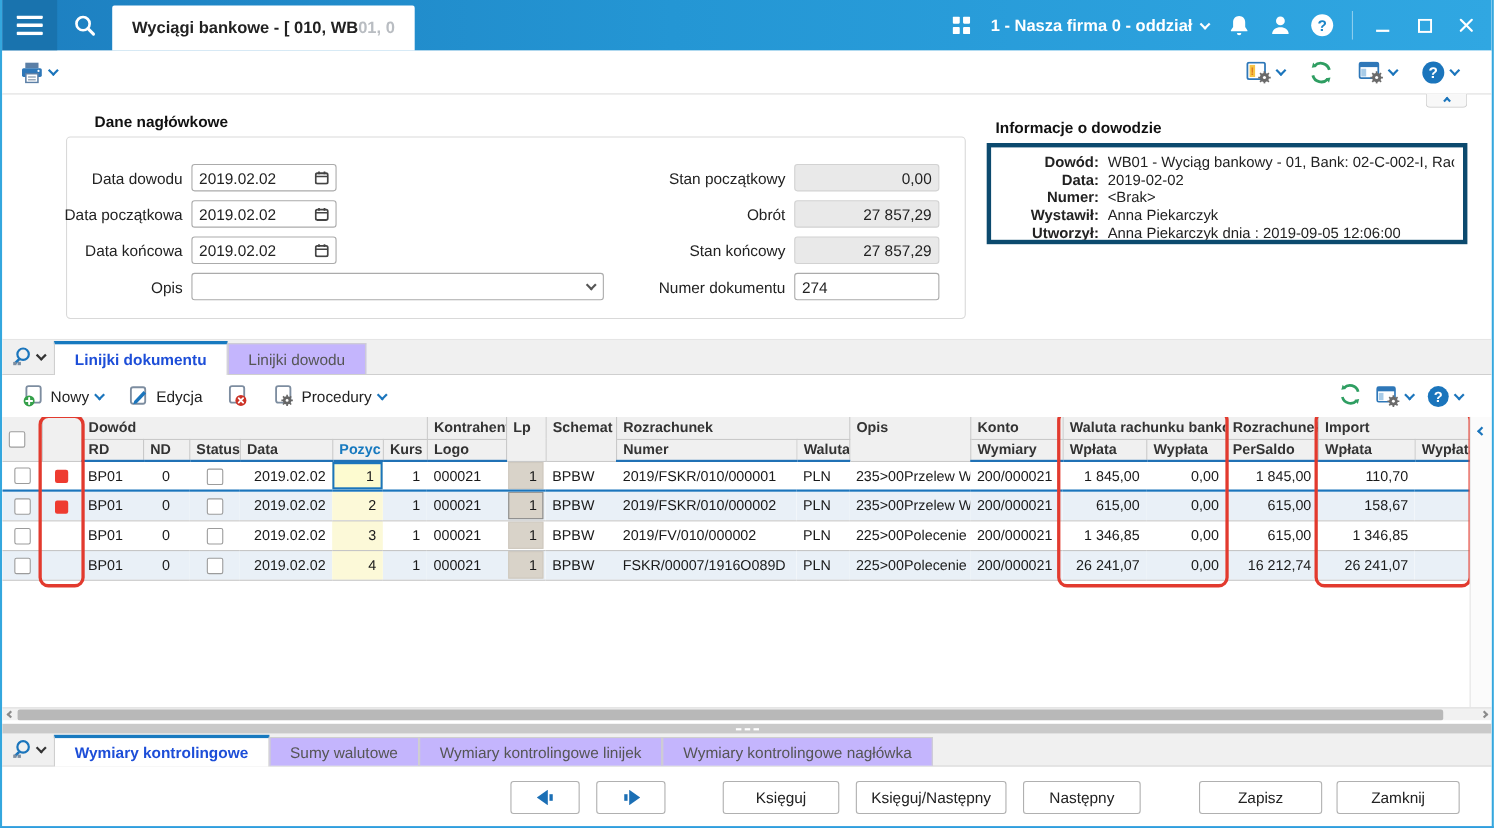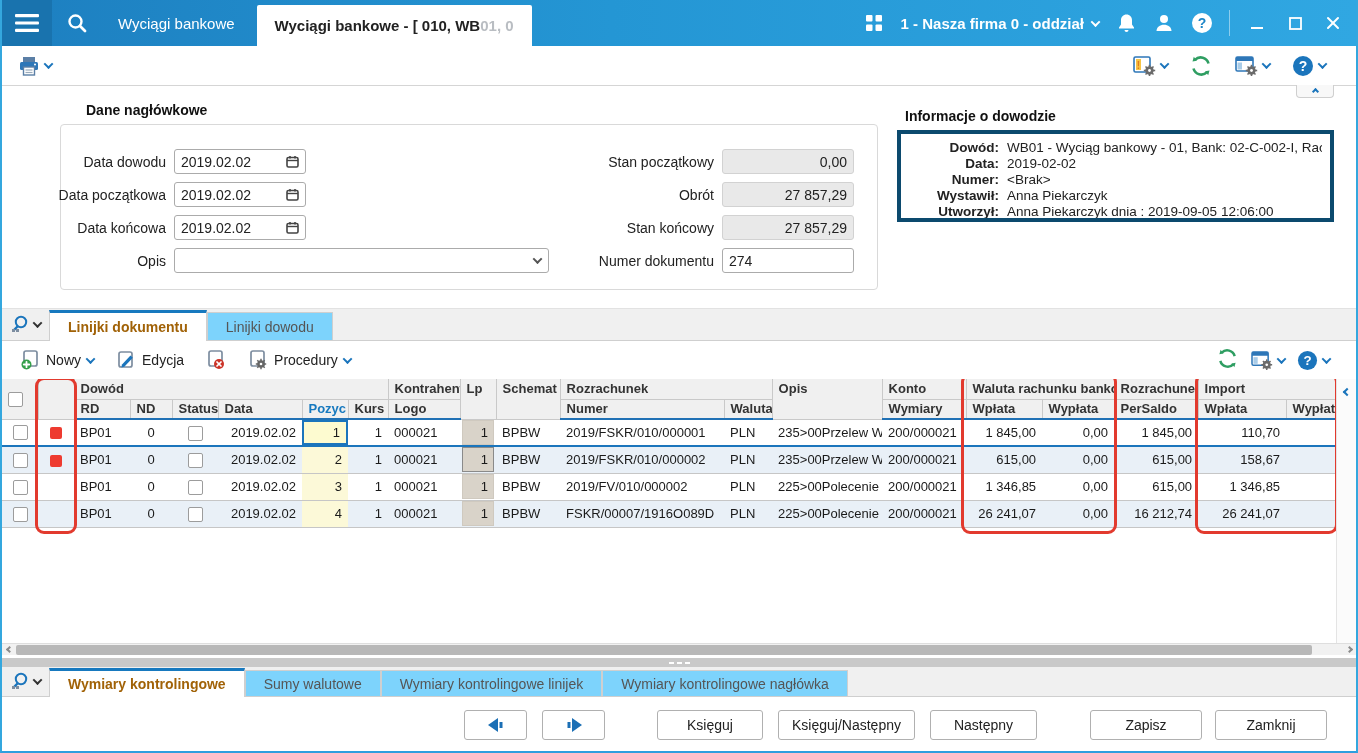--- a/index.html
+++ b/index.html
@@ -54,22 +54,22 @@
   .infobox { position:absolute; border:4px solid #0c4a6e; background:#fff; padding:6px 8px 4px 6px; overflow:hidden; }
   .inforow { display:flex; line-height:16px; font-size:13.5px; white-space:nowrap; }
   .inforow .il { width:100px; font-weight:bold; text-align:right; padding-right:8px; flex:none; }
   .inforow .iv { overflow:hidden; }
 
   
   .grid-section { height:347px; display:flex; flex-direction:column; background:#fff; border-top:1px solid #e2e2e2; }
   .tabstrip { height:32px; background:#f0f0f0; display:flex; align-items:flex-end; border-bottom:1px solid #cfcfcf; }
   .strip-ico { height:32px; display:flex; align-items:center; gap:4px; padding:0 8px 0 8px; color:#333; cursor:pointer; }
   .tab { height:28px; display:flex; align-items:center; padding:0 18px; font-size:14px; color:#555;
-         background:#7dd3fc; border:1px solid #cfcfcf; border-bottom:none; cursor:pointer; white-space:nowrap; }
-  .tab.active { background:#fff; color:#a16207; font-weight:bold; border-top:3px solid #1779bf; height:31px;
+         background:#c4b5fd; border:1px solid #cfcfcf; border-bottom:none; cursor:pointer; white-space:nowrap; }
+  .tab.active { background:#fff; color:#1d4ed8; font-weight:bold; border-top:3px solid #1779bf; height:31px;
                 margin-bottom:-1px; }
   .gridbar { height:38px; background:#fff; display:flex; align-items:center; padding:0 10px; gap:6px; }
   .gb-item { display:flex; align-items:center; gap:6px; padding:5px 8px; font-size:14px; color:#222; cursor:pointer; }
   .gb-right { margin-left:auto; display:flex; align-items:center; gap:12px; padding-right:16px; }
 
   .grid-body { flex:1; display:flex; min-height:0; }
   .table-wrap { flex:1; position:relative; overflow:hidden; }
   .side-strip { width:20px; border-left:1px solid #e4e4e4; background:#fbfbfb; display:flex; justify-content:center;
                 padding-top:10px; color:#1b75bc; cursor:pointer; }
   .side-strip .chv { width:6px; height:6px; }
@@ -133,21 +133,20 @@
             <rect y="14.8" width="24" height="3.2" rx="1"></rect>
           </g>
         </svg>
     </div>
     <div class="tb-btn">
       <svg width="20" height="20" viewBox="0 0 20 20">
           <circle cx="8.5" cy="8.5" r="6" fill="none" stroke="#fff" stroke-width="2.4"></circle>
           <line x1="13" y1="13" x2="18" y2="18" stroke="#fff" stroke-width="2.8" stroke-linecap="round"></line>
         </svg>
     </div>
-    <div class="tb-label">Wyciągi bankowe</div>
     <div class="tb-tab-active">
       <span>Wyciągi bankowe - [ 010, WB</span>
         <span class="fade">01, 0</span>
     </div>
     <div class="tb-right">
       <div class="tb-ico">
         <svg width="16" height="16" viewBox="0 0 16 16">
             <g fill="#fff">
               <rect x="0" y="0" width="6.5" height="6.5" rx="1"></rect>
               <rect x="9.5" y="0" width="6.5" height="6.5" rx="1"></rect>

